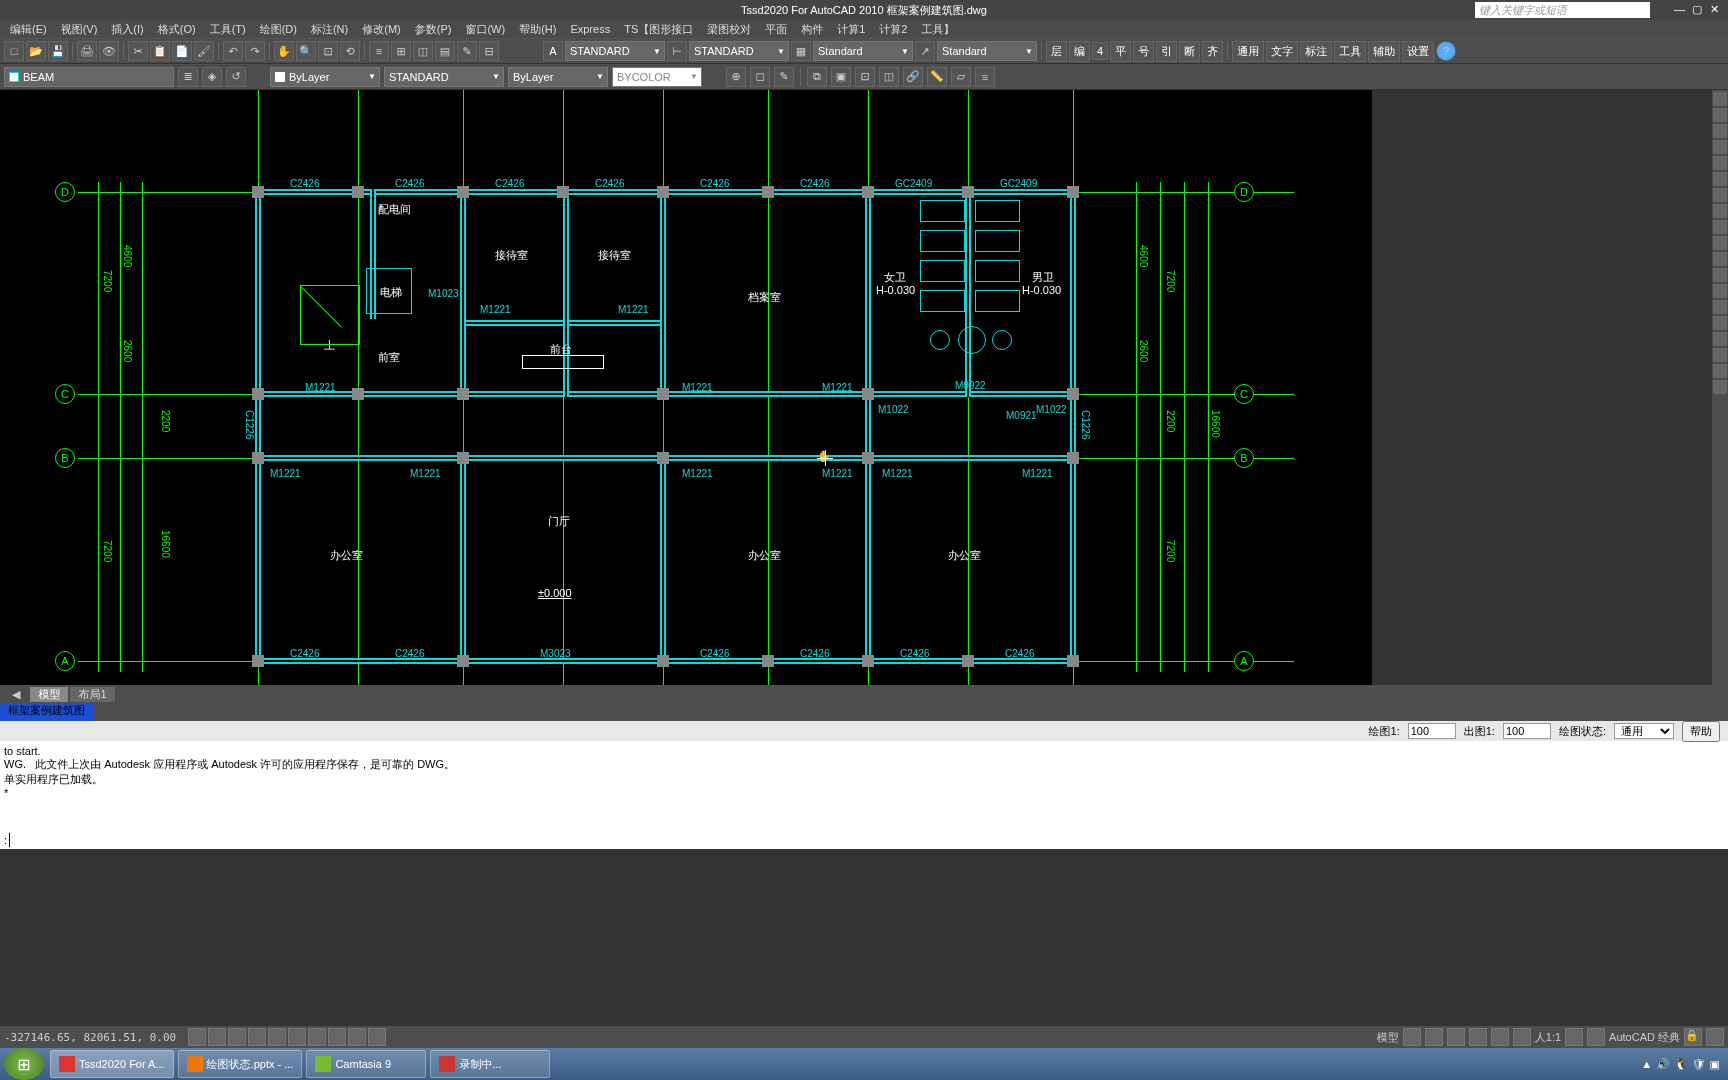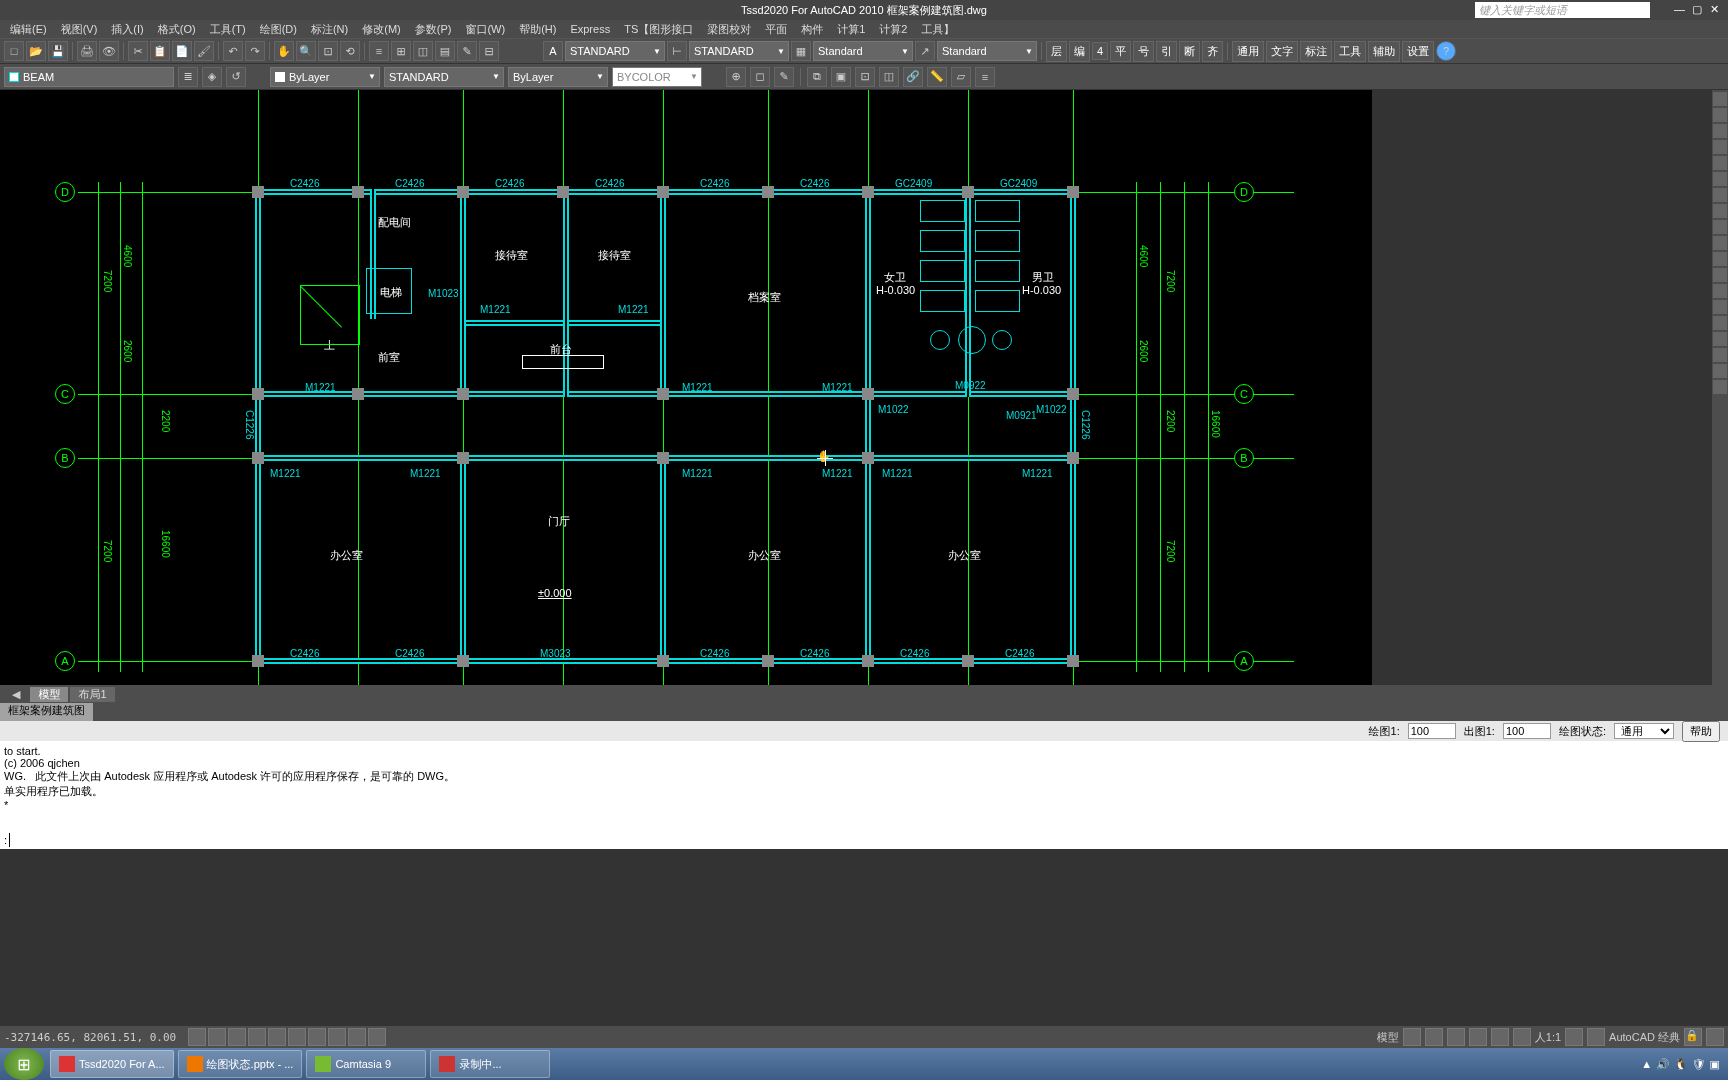--- a/index.html
+++ b/index.html
@@ -263,21 +263,21 @@
   <div class="dlabel" style="left:395px;top:558px">C2426</div>
   <div class="dlabel" style="left:540px;top:558px">M3023</div>
   <div class="dlabel" style="left:700px;top:558px">C2426</div>
   <div class="dlabel" style="left:800px;top:558px">C2426</div>
   <div class="dlabel" style="left:900px;top:558px">C2426</div>
   <div class="dlabel" style="left:1005px;top:558px">C2426</div>
 
   <div class="dlabel dim-v" style="left:244px;top:320px">C1226</div>
   <div class="dlabel dim-v" style="left:1080px;top:320px">C1226</div>
 
-  <div class="rlabel" style="left:378px;top:125px">配电间</div>
+  <div class="rlabel" style="left:378px;top:112px">配电间</div>
   <div class="rlabel" style="left:495px;top:158px">接待室</div>
   <div class="rlabel" style="left:598px;top:158px">接待室</div>
   <div class="rlabel" style="left:748px;top:200px">档案室</div>
   <div class="rlabel" style="left:884px;top:180px">女卫</div>
   <div class="rlabel" style="left:876px;top:194px">H-0.030</div>
   <div class="rlabel" style="left:1032px;top:180px">男卫</div>
   <div class="rlabel" style="left:1022px;top:194px">H-0.030</div>
   <div class="rlabel" style="left:380px;top:195px">电梯</div>
   <div class="rlabel" style="left:324px;top:248px">上</div>
   <div class="rlabel" style="left:378px;top:260px">前室</div>
@@ -384,37 +384,36 @@
   <div></div>
 </div>
 
 <div class="tabs">
   <span style="padding:0 8px;cursor:pointer">◀</span>
   <span class="tab active">模型</span>
   <span class="tab">布局1</span>
 </div>
 
 <div style="display:flex;background:#4d4d4d;height:18px">
-  <div class="tab active" style="background:#a3a3a3;color:#000">框架案例建筑图</div>
+  <div class="tab active" style="background:#1d4ed8;color:#000">框架案例建筑图</div>
   <div style="flex:1"></div>
 </div>
 <div class="status-row">
   <div style="flex:1"></div>
   <span>绘图1:</span>
   <input class="status-input" value="100" style="">
   <span>出图1:</span>
   <input class="status-input" value="100" style="">
   <span>绘图状态:</span>
   <select class="status-input" style="width:60px"><option>通用</option></select>
   <button style="padding:1px 6px">帮助</button>
 </div>
 
 <div class="cmd-area">
   <div class="cmd-line">to start.</div>
-  <div class="cmd-line">(c) 2006 qjchen</div>
   <div class="cmd-line">WG.   此文件上次由 Autodesk 应用程序或 Autodesk 许可的应用程序保存，是可靠的 DWG。</div>
   <div class="cmd-line">单实用程序已加载。</div>
   <div class="cmd-line">*</div>
 </div>
 <div style="background:#fff;height:18px;padding:0 4px;display:flex;align-items:center;color:#000">
   <span>:</span>
   <span style="width:1px;height:14px;background:#000;margin-left:2px;animation:blink 1s infinite"></span>
 </div>
 
 <div class="status-bar">

